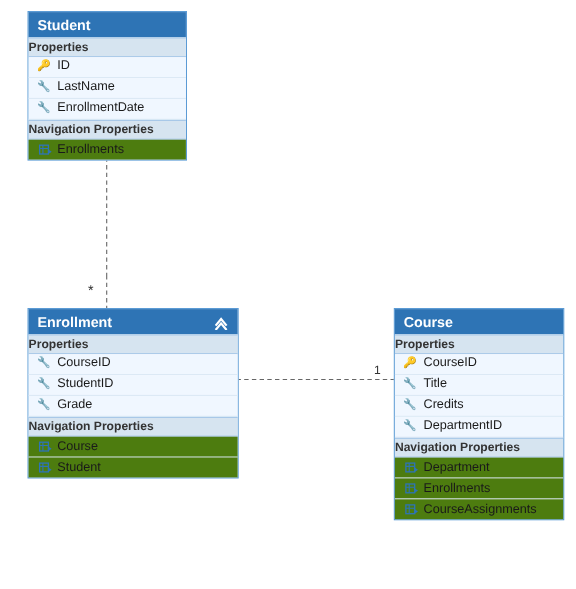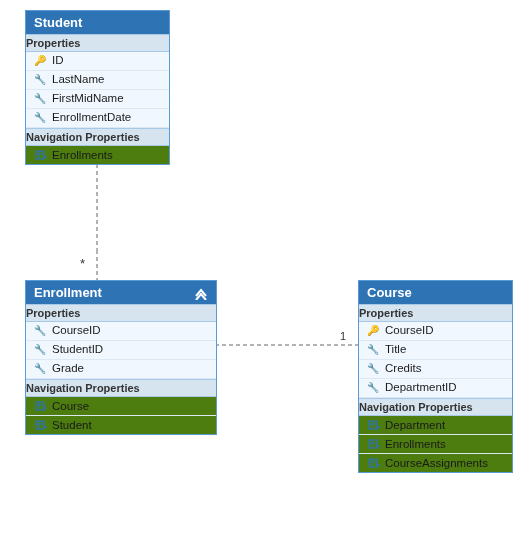--- a/index.html
+++ b/index.html
@@ -150,24 +150,20 @@
     <div class="entity-row">
       <span class="icon-key key-icon"></span>
       <span>ID</span>
     </div>
     <div class="entity-row">
       <span class="icon-key wrench-icon"></span>
       <span>LastName</span>
     </div>
     <div class="entity-row">
       <span class="icon-key wrench-icon"></span>
-      <span>FirstMidName</span>
-    </div>
-    <div class="entity-row">
-      <span class="icon-key wrench-icon"></span>
       <span>EnrollmentDate</span>
     </div>
     <div class="entity-section-header">Navigation Properties</div>
     <div class="entity-nav-row">
       <span class="nav-icon">
         <svg viewBox="0 0 13 13" xmlns="http://www.w3.org/2000/svg">
           <rect x="1" y="2" width="8" height="8" fill="none" stroke="#2e74b5" stroke-width="1.2"></rect>
           <line x1="1" y1="5" x2="9" y2="5" stroke="#2e74b5" stroke-width="1"></line>
           <line x1="4" y1="2" x2="4" y2="10" stroke="#2e74b5" stroke-width="1"></line>
           <polygon points="9,6 12,8 9,10" fill="#2e74b5"></polygon>

